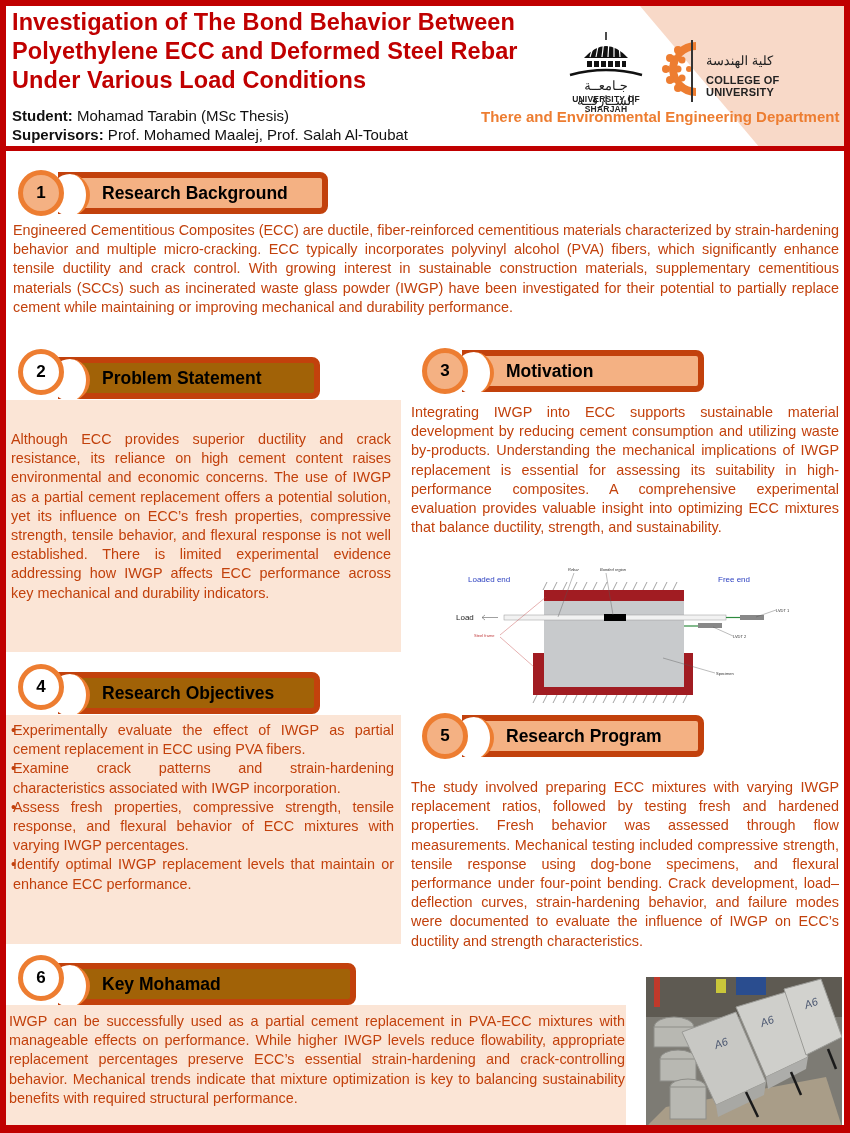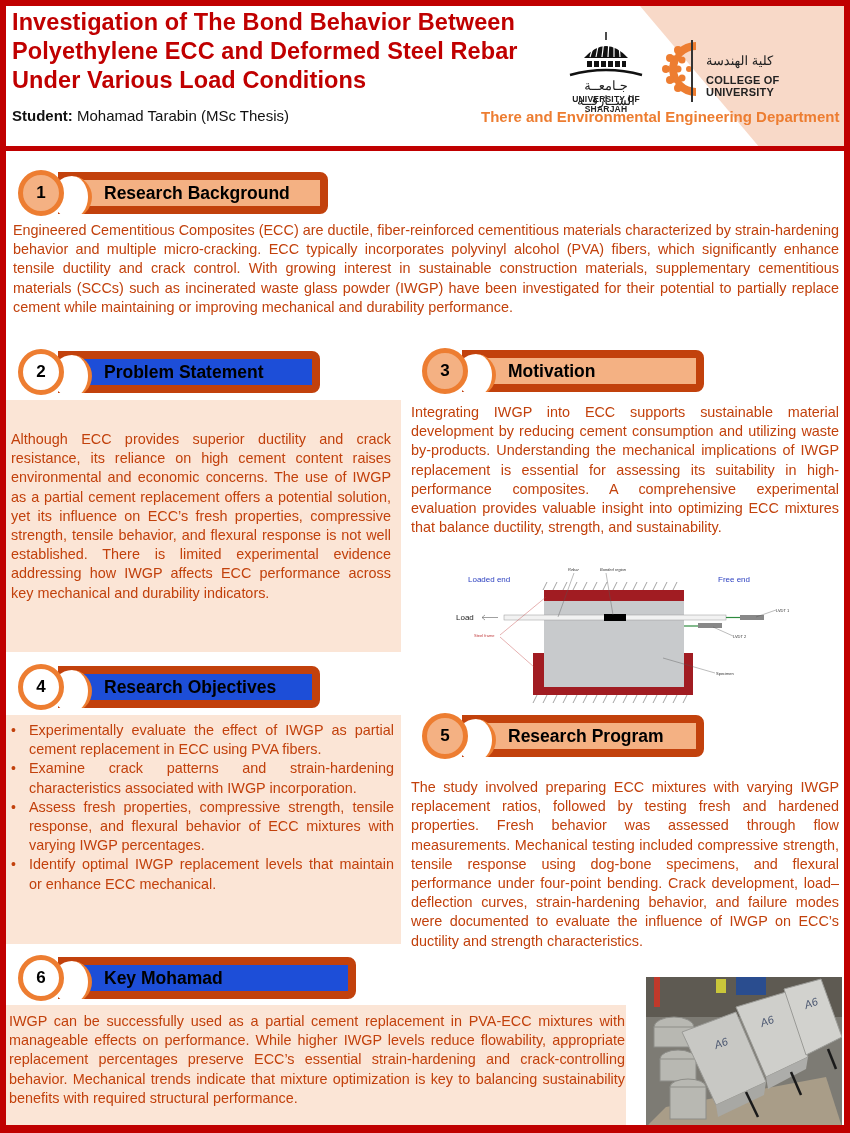--- a/index.html
+++ b/index.html
@@ -28,33 +28,33 @@
   .coe-bar { position: absolute; left: 691px; top: 40px; width: 1.5px; height: 62px; background: #333; }
   .coe-arabic { position: absolute; left: 706px; top: 53px; font-size: 13px; color: #222; }
   .coe-eng { position: absolute; left: 706px; top: 74px; font-size: 11px; font-weight: bold; color: #222; letter-spacing: 0.2px; }
 
   
   .sec-head { position: absolute; height: 46px; }
   .sec-num { position: absolute; left: 0; top: 0; width: 46px; height: 46px; border-radius: 50%;
              border: 5px solid #ed7d31; background: #f4b183; font-weight: bold; font-size: 17px;
              display: flex; align-items: center; justify-content: center; color: #000; z-index: 2; }
   .sec-num.white { background: #ffffff; }
-  .sec-tab { position: absolute; left: 40px; top: 2px; height: 42px; border: 8px solid #c2410c;
+  .sec-tab { position: absolute; left: 40px; top: 2px; height: 42px; border: 6px solid #c2410c;
              border-radius: 0 8px 8px 0; background: #f4b183; display: flex; align-items: center;
              padding-left: 38px; font-weight: bold; font-size: 17.5px; color: #000;
              clip-path: polygon(0 0, 100% 0, 100% 100%, 0 100%); }
   .sec-tab::before { content: ""; position: absolute; left: -14px; top: -4px; width: 36px; height: 42px; border-radius: 50%;
              background: #fff; border-right: 4px solid #ed7d31; }
-  .sec-tab.white { background: #1d4ed8; }
+  .sec-tab.white { background: #a16207; margin-top: 6px; }
 
   .body-text { position: absolute; font-size: 14.4px; line-height: 19.2px; text-align: justify; color: #c2410c; }
   .peach-box { position: absolute; background: #fbe5d6; }
 
   ul.obj { list-style: none; }
-  ul.obj li { position: relative; padding-left: 23px; }
+  ul.obj li { position: relative; padding-left: 7px; }
   ul.obj li::before { content: "•"; position: absolute; left: 5px; top: 0; font-size: 14px; }
 
   .diagram { position: absolute; left: 448px; top: 565px; width: 355px; height: 140px; }
   .photo { position: absolute; left: 646px; top: 977px; width: 196px; height: 150px; overflow: hidden; background: #8a8a84; }
 </style>
 </head>
 <body>
 
 <div class="frame"></div>
 
@@ -62,20 +62,21 @@
 <div class="header-peach2"></div>
 
 <div class="title">
   <div>Investigation of The Bond Behavior Between</div>
   <div>Polyethylene ECC and Deformed Steel Rebar</div>
   <div>Under Various Load Conditions</div>
 </div>
 
 <div class="people">
   <div><b>Student:</b><span> Mohamad Tarabin (MSc Thesis)</span></div>
+  <div><b>Supervisors:</b><span> Prof. Mohamed Maalej, Prof. Salah Al-Toubat</span></div>
 </div>
 
 <div class="dept">There and Environmental Engineering Department</div>
 
 <div class="uos-logo">
   <svg width="100" height="46" viewBox="0 0 100 46" style="position:absolute;left:0;top:0">
     <line x1="50" y1="0" x2="50" y2="8" stroke="#111" stroke-width="1.5"></line>
     <path d="M28 26 Q50 2 72 26 Z" fill="#111"></path>
     <g stroke="#fff" stroke-width="1.2">
       <line x1="34" y1="25" x2="38" y2="12"></line>
@@ -210,21 +211,21 @@
 
 <div class="sec-head" style="left:18px; top:664px; width:290px;">
   <div class="sec-tab white" style="width:262px;">Research Objectives</div>
   <div class="sec-num white">4</div>
 </div>
 <div class="peach-box" style="left:6px; top:715px; width:395px; height:229px;"></div>
 <ul class="obj body-text" style="left:6px; top:721px; width:388px;">
   <li>Experimentally evaluate the effect of IWGP as partial cement replacement in ECC using PVA fibers.</li>
   <li>Examine crack patterns and strain-hardening characteristics associated with IWGP incorporation.</li>
   <li>Assess fresh properties, compressive strength, tensile response, and flexural behavior of ECC mixtures with varying IWGP percentages.</li>
-  <li>Identify optimal IWGP replacement levels that maintain or enhance ECC mechanical.</li>
+  <li>Identify optimal IWGP replacement levels that maintain or enhance ECC performance.</li>
 </ul>
 
 <div class="sec-head" style="left:422px; top:713px; width:290px;">
   <div class="sec-tab" style="width:242px;">Research Program</div>
   <div class="sec-num">5</div>
 </div>
 <div class="body-text" style="left:411px; top:778px; width:428px;">The study involved preparing ECC mixtures with varying IWGP replacement ratios, followed by testing fresh and hardened properties. Fresh behavior was assessed through flow measurements. Mechanical testing included compressive strength, tensile response using dog-bone specimens, and flexural performance under four-point bending. Crack development, load–deflection curves, strain-hardening behavior, and failure modes were documented to evaluate the influence of IWGP on ECC’s ductility and strength characteristics.</div>
 
 <div class="sec-head" style="left:18px; top:955px; width:330px;">
   <div class="sec-tab white" style="width:298px;">Key Mohamad</div>

